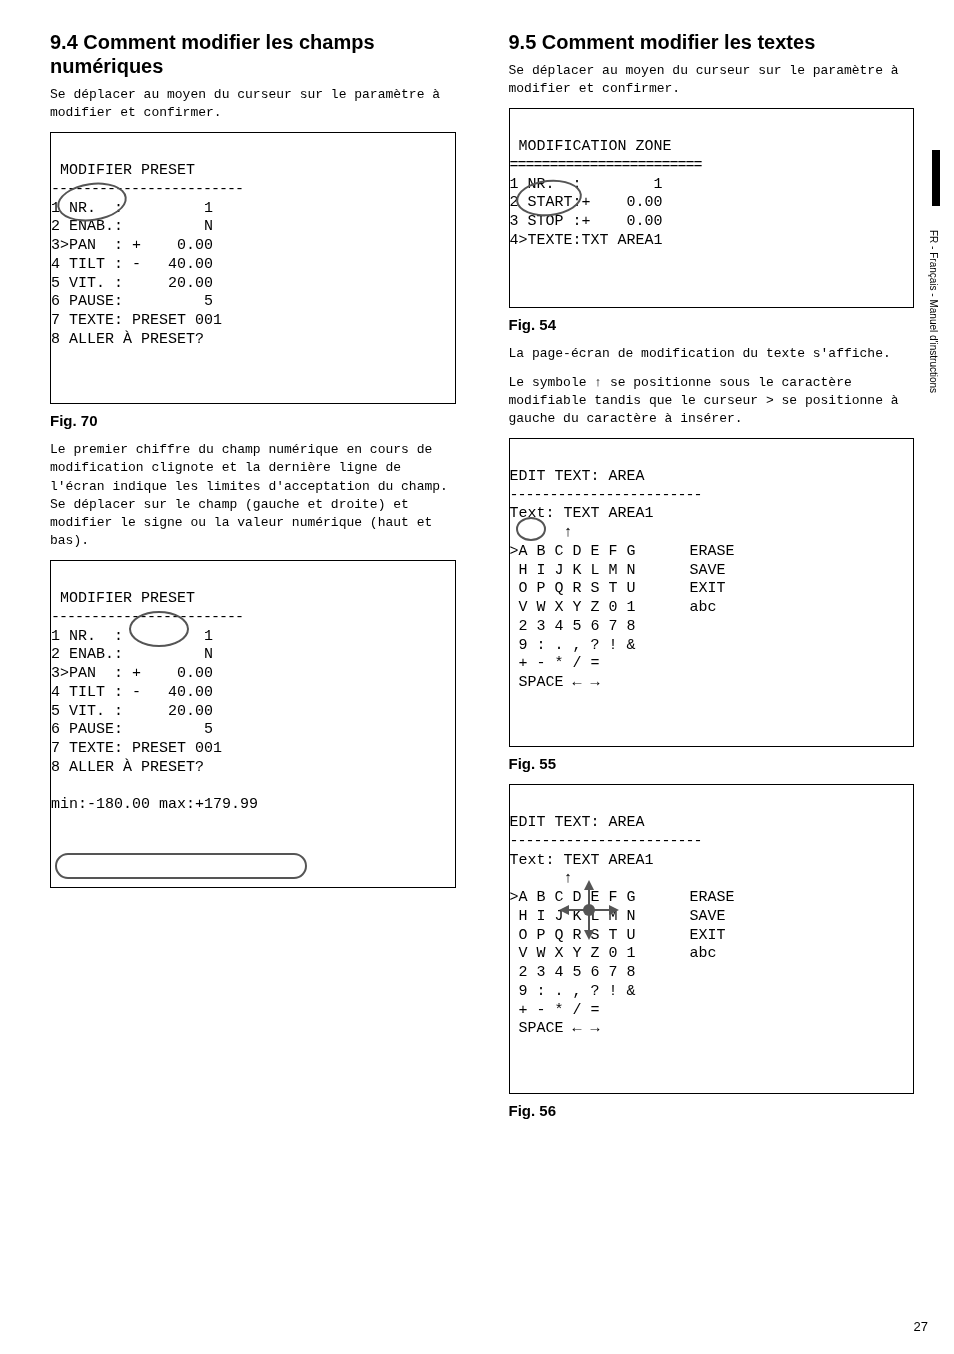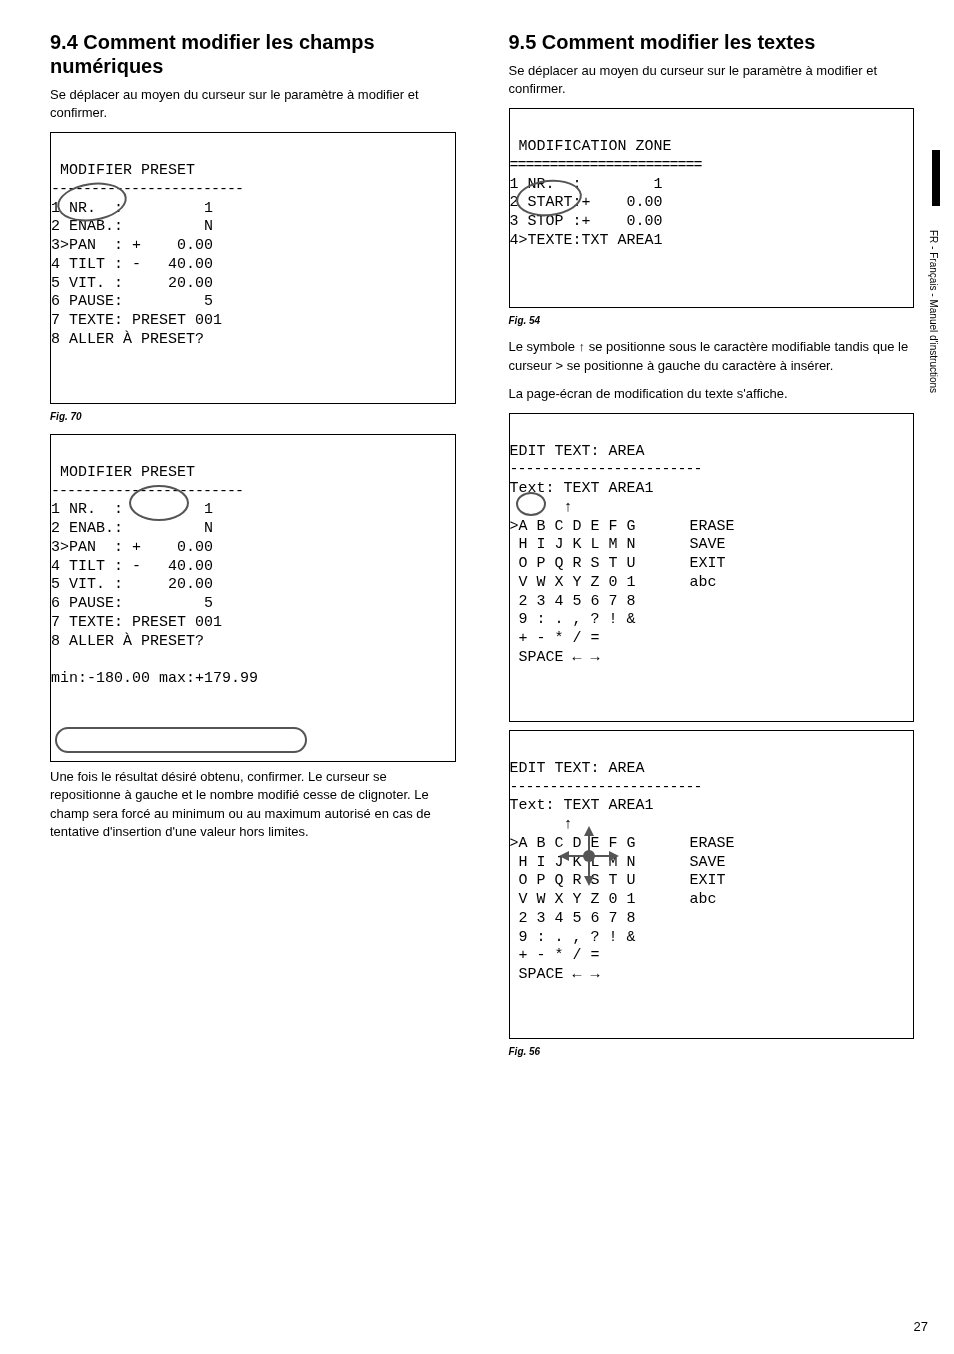--- a/index.html
+++ b/index.html
@@ -25,40 +25,40 @@
     margin-left: 29px;
   }
   h2 {
     font-size: 20px;
     font-weight: bold;
     margin-bottom: 8px;
     line-height: 1.2;
   }
   p {
     margin-bottom: 10px;
+    font-family: Liberation Mono, monospace;
   }
   .screenbox {
     border: 1.5px solid #000;
     padding: 10px 12px 16px 0;
     margin: 8px 0 6px 0;
     font-family: "Courier New", monospace;
     font-size: 15px;
     line-height: 1.25;
     white-space: pre;
     position: relative;
   }
   .screenbox.tall { min-height: 200px; }
   .dashes {
     letter-spacing: -1px;
   }
   .caption {
-    font-size: 10px;
+    font-size: 15px;
     font-weight: bold;
     margin: 4px 0 10px 0;
-    font-style: italic;
   }
   .ring {
     position: absolute;
     border: 2px solid #555;
     border-radius: 50%;
     pointer-events: none;
   }
   .sidebar {
     position: absolute;
     right: 6px;
@@ -105,74 +105,75 @@
 <span>3&gt;PAN  : +    0.00</span>
 <span>4 TILT : -   40.00</span>
 <span>5 VIT. :     20.00</span>
 <span>6 PAUSE:         5</span>
 <span>7 TEXTE: PRESET 001</span>
 <span>8 ALLER À PRESET?</span>
 <div class="ring" style="width:70px;height:38px;left:6px;top:50px;transform:rotate(-8deg);"></div>
     </div>
     <div class="caption">Fig. 70</div>
 
+    <p>Le premier chiffre du champ numérique en cours de modification clignote et la dernière ligne de l'écran indique les limites d'acceptation du champ. Se déplacer sur le champ (gauche et droite) et modifier le signe ou la valeur numérique (haut et bas).</p>
 
     <div class="screenbox">
 <span> MODIFIER PRESET</span>
 <span class="dashes">------------------------</span>
 <span>1 NR.  :         1</span>
 <span>2 ENAB.:         N</span>
 <span>3&gt;PAN  : +    0.00</span>
 <span>4 TILT : -   40.00</span>
 <span>5 VIT. :     20.00</span>
 <span>6 PAUSE:         5</span>
 <span>7 TEXTE: PRESET 001</span>
 <span>8 ALLER À PRESET?</span>
 
 <span>min:-180.00 max:+179.99</span>
 <div class="ring" style="width:60px;height:36px;left:78px;top:50px;"></div>
 <div class="ring" style="width:252px;height:26px;left:4px;bottom:8px;border-radius:14px;"></div>
     </div>
 
-    <p>Une fois le résultat désiré obtenu, confirmer. Le curseur se repositionne à gauche et le nombre modifié cesse de clignoter. Le champ sera forcé au minimum ou au maximum autorisé en cas de tentative d'insertion d'une valeur hors limites.</p>
   </div>
 
   <div class="col">
     <h2>9.5 Comment modifier les textes</h2>
     <p>Se déplacer au moyen du curseur sur le paramètre à modifier et confirmer.</p>
 
     <div class="screenbox tall">
 <span> MODIFICATION ZONE</span>
 <span class="dashes">========================</span>
 <span>1 NR.  :        1</span>
 <span>2 START:+    0.00</span>
 <span>3 STOP :+    0.00</span>
 <span>4&gt;TEXTE:TXT AREA1</span>
 <div class="ring" style="width:66px;height:36px;left:6px;top:71px;transform:rotate(-6deg);"></div>
     </div>
     <div class="caption">Fig. 54</div>
 
+    <p>La page-écran de modification du texte s'affiche.</p>
     <p>Le symbole ↑ se positionne sous le caractère modifiable tandis que le curseur &gt; se positionne à gauche du caractère à insérer.</p>
-    <p>La page-écran de modification du texte s'affiche.</p>
 
     <div class="screenbox">
 <span>EDIT TEXT: AREA</span>
 <span class="dashes">------------------------</span>
 <span>Text: TEXT AREA1</span>
 <span>      ↑</span>
 <span>&gt;A B C D E F G      ERASE</span>
 <span> H I J K L M N      SAVE</span>
 <span> O P Q R S T U      EXIT</span>
 <span> V W X Y Z 0 1      abc</span>
 <span> 2 3 4 5 6 7 8</span>
 <span> 9 : . , ? ! &amp;</span>
 <span> + - * / =</span>
 <span> SPACE ← →</span>
 <div class="ring" style="width:30px;height:24px;left:6px;top:78px;"></div>
     </div>
+    <div class="caption">Fig. 55</div>
 
 
     <div class="screenbox">
 <span>EDIT TEXT: AREA</span>
 <span class="dashes">------------------------</span>
 <span>Text: TEXT AREA1</span>
 <span>      ↑</span>
 <span>&gt;A B C D E F G      ERASE</span>
 <span> H I J K L M N      SAVE</span>
 <span> O P Q R S T U      EXIT</span>

